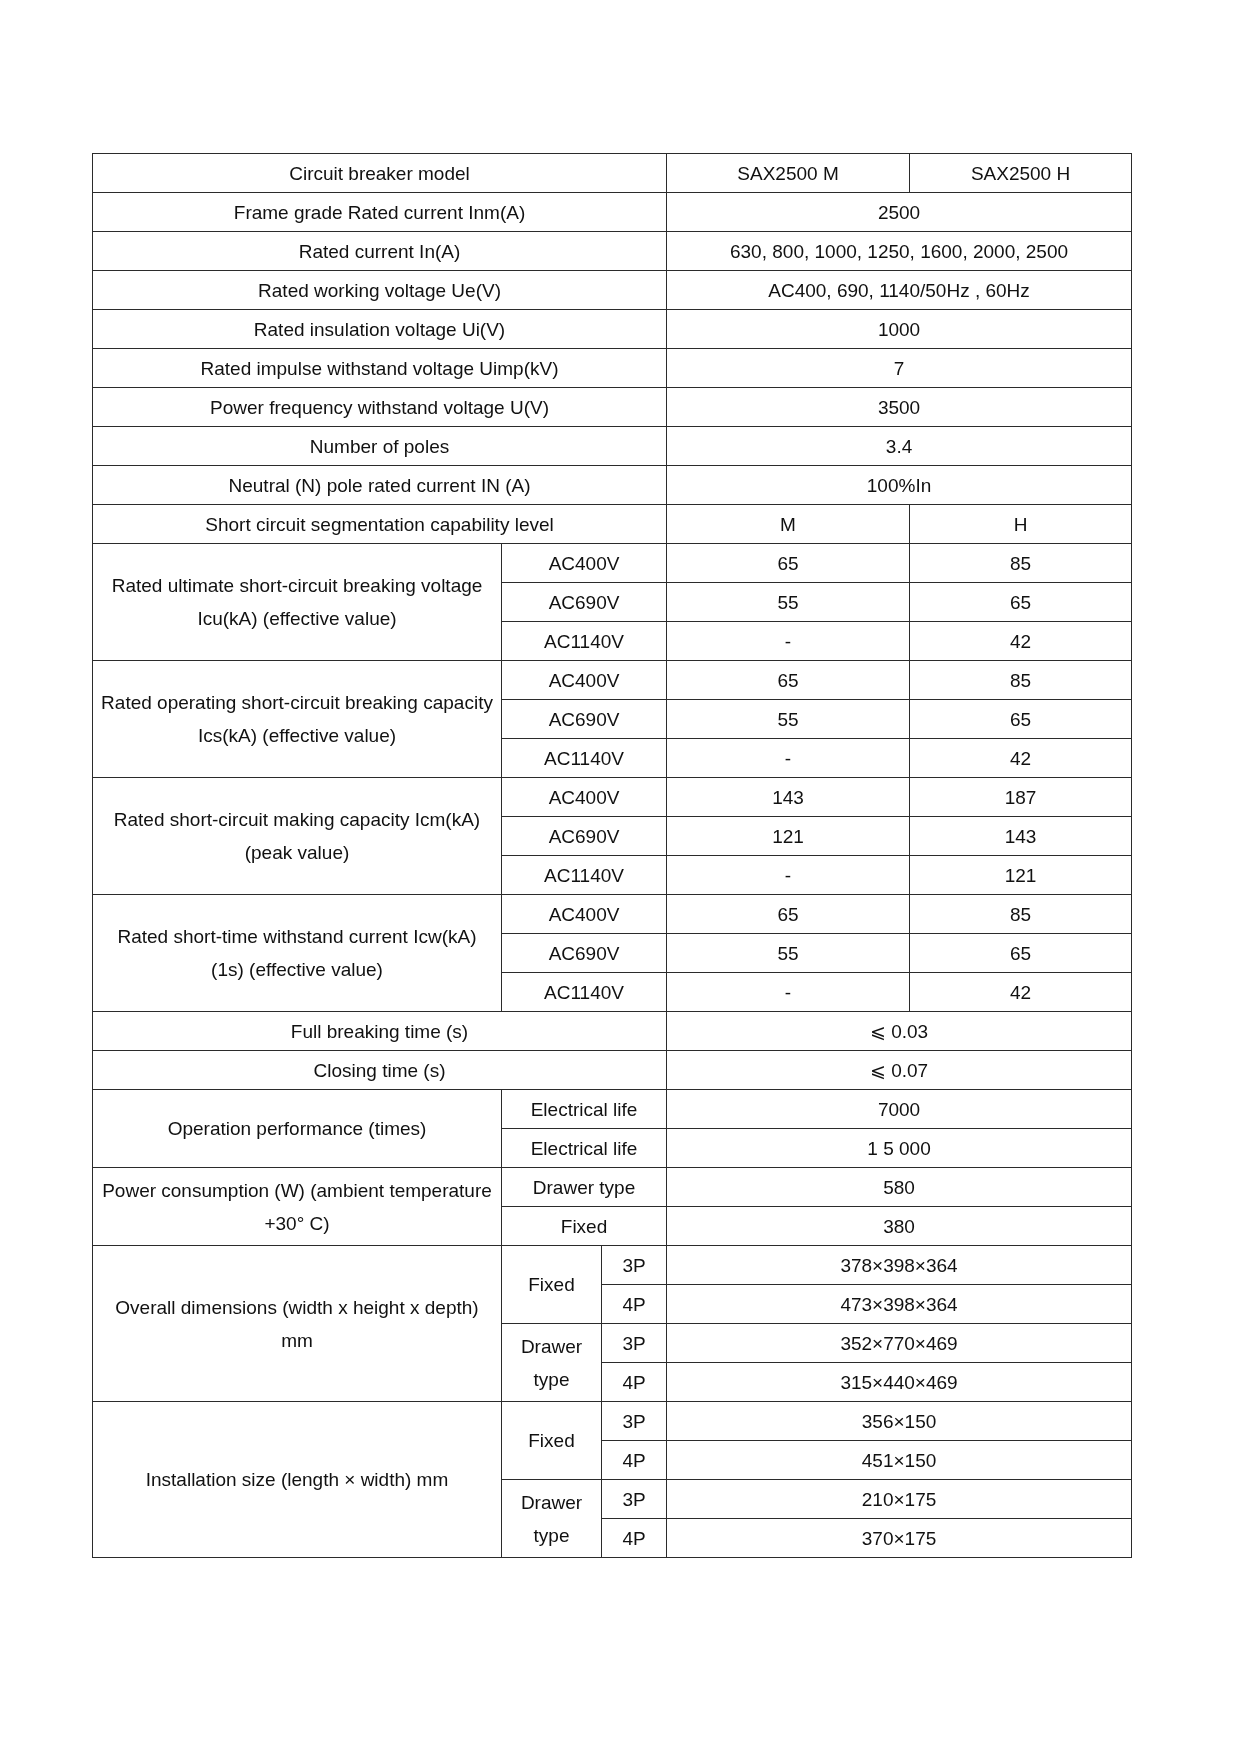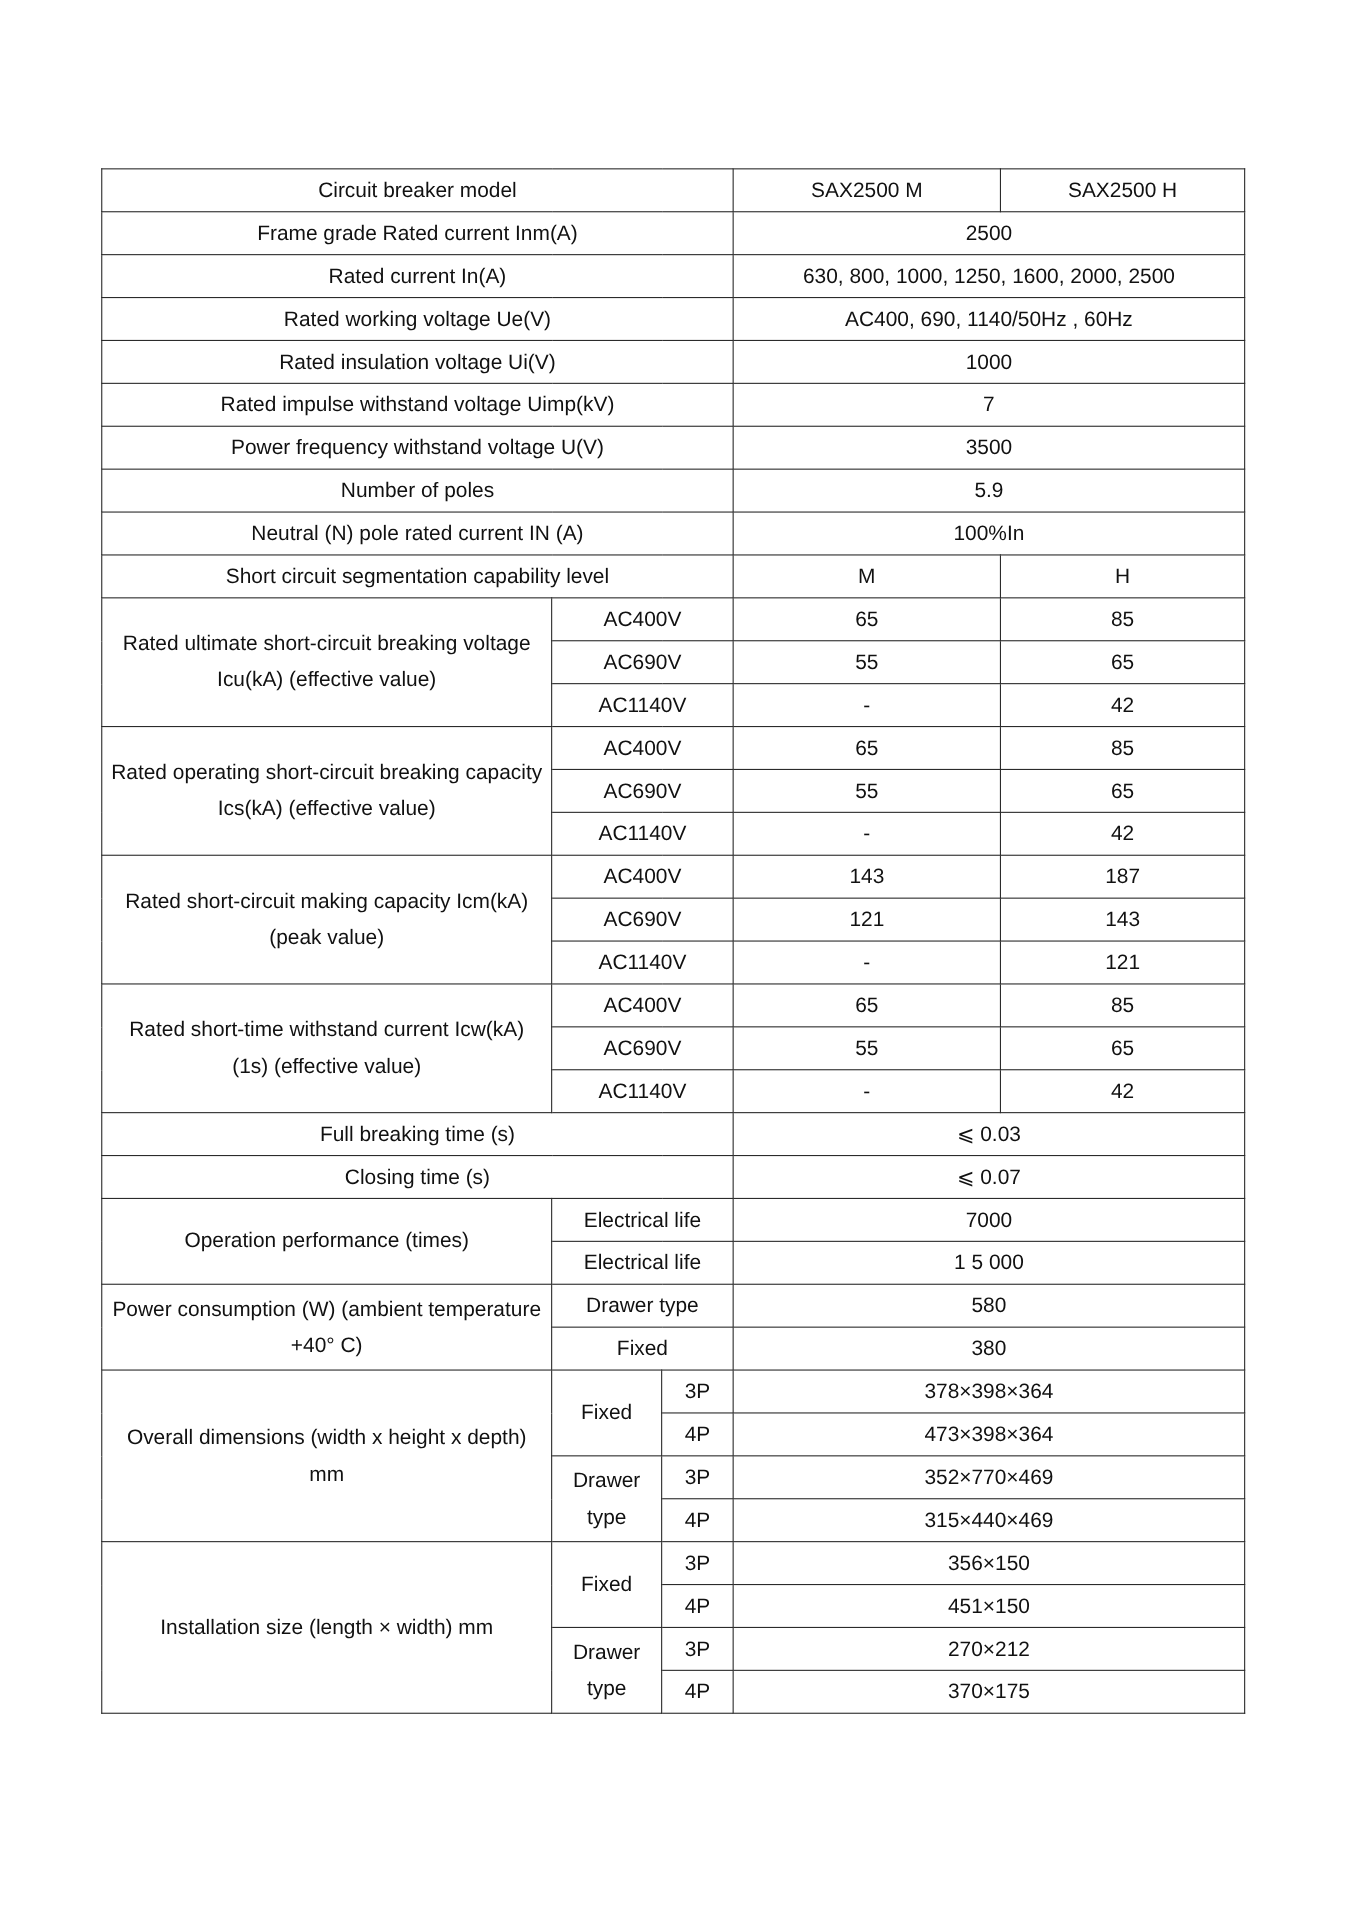--- a/index.html
+++ b/index.html
@@ -60,21 +60,21 @@
     <tr>
       <td colspan="3">Rated impulse withstand voltage Uimp(kV)</td>
       <td colspan="2">7</td>
     </tr>
     <tr>
       <td colspan="3">Power frequency withstand voltage U(V)</td>
       <td colspan="2">3500</td>
     </tr>
     <tr>
       <td colspan="3">Number of poles</td>
-      <td colspan="2">5.9</td>
+      <td colspan="2">3.4</td>
     </tr>
     <tr>
       <td colspan="3">Neutral (N) pole rated current IN (A)</td>
       <td colspan="2">100%In</td>
     </tr>
 
     <tr>
       <td colspan="3">Short circuit segmentation capability level</td>
       <td>M</td>
       <td>H</td>
@@ -161,21 +161,21 @@
       <td rowspan="2">Operation performance (times)</td>
       <td colspan="2">Electrical life</td>
       <td colspan="2">7000</td>
     </tr>
     <tr>
       <td colspan="2">Electrical life</td>
       <td colspan="2">1 5 000</td>
     </tr>
 
     <tr>
-      <td rowspan="2">Power consumption (W) (ambient temperature +40° C)</td>
+      <td rowspan="2">Power consumption (W) (ambient temperature +30° C)</td>
       <td colspan="2">Drawer type</td>
       <td colspan="2">580</td>
     </tr>
     <tr>
       <td colspan="2">Fixed</td>
       <td colspan="2">380</td>
     </tr>
 
     <tr>
       <td rowspan="4">Overall dimensions (width x height x depth) mm</td>
@@ -203,20 +203,20 @@
       <td>3P</td>
       <td colspan="2">356×150</td>
     </tr>
     <tr>
       <td>4P</td>
       <td colspan="2">451×150</td>
     </tr>
     <tr>
       <td rowspan="2">Drawer type</td>
       <td>3P</td>
-      <td colspan="2">270×212</td>
+      <td colspan="2">210×175</td>
     </tr>
     <tr>
       <td>4P</td>
       <td colspan="2">370×175</td>
     </tr>
   </tbody>
 </table>
 
 </body></html>

